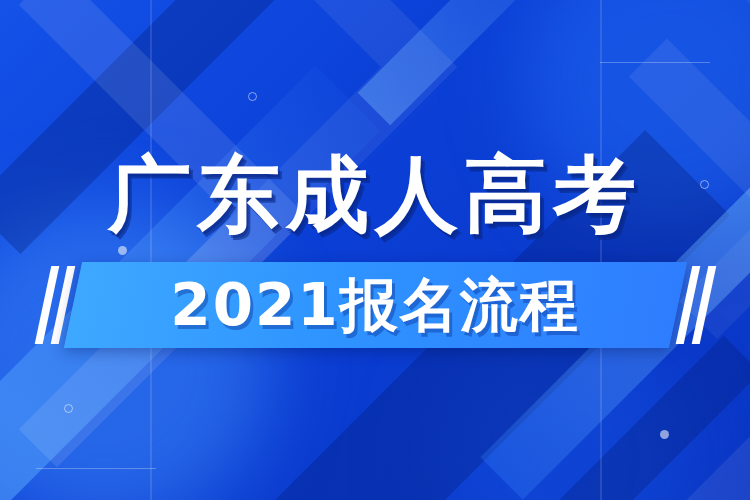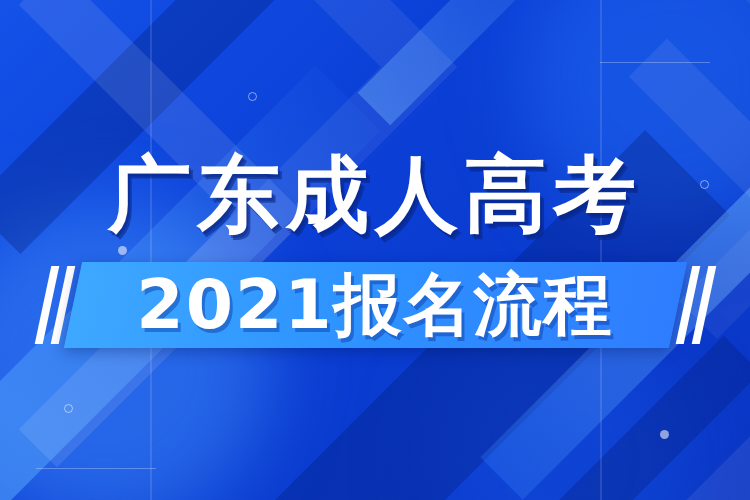--- a/index.html
+++ b/index.html
@@ -136,21 +136,21 @@
   }
   .slash.l1 { left: -30px; }
   .slash.l2 { left: -14px; }
   .slash.r1 { right: -30px; }
   .slash.r2 { right: -14px; }
 
   .sub-title {
     position: relative;
     font-family: "DejaVu Sans", "Liberation Sans", sans-serif;
     font-weight: bold;
-    font-size: 68px;
+    font-size: 58px;
     letter-spacing: 2px;
     color: #ffffff;
     line-height: 1;
     text-shadow: 3px 4px 0 rgba(10,55,160,0.45);
     white-space: nowrap;
     text-align: right;
   }
 </style>
 </head>
 <body>

